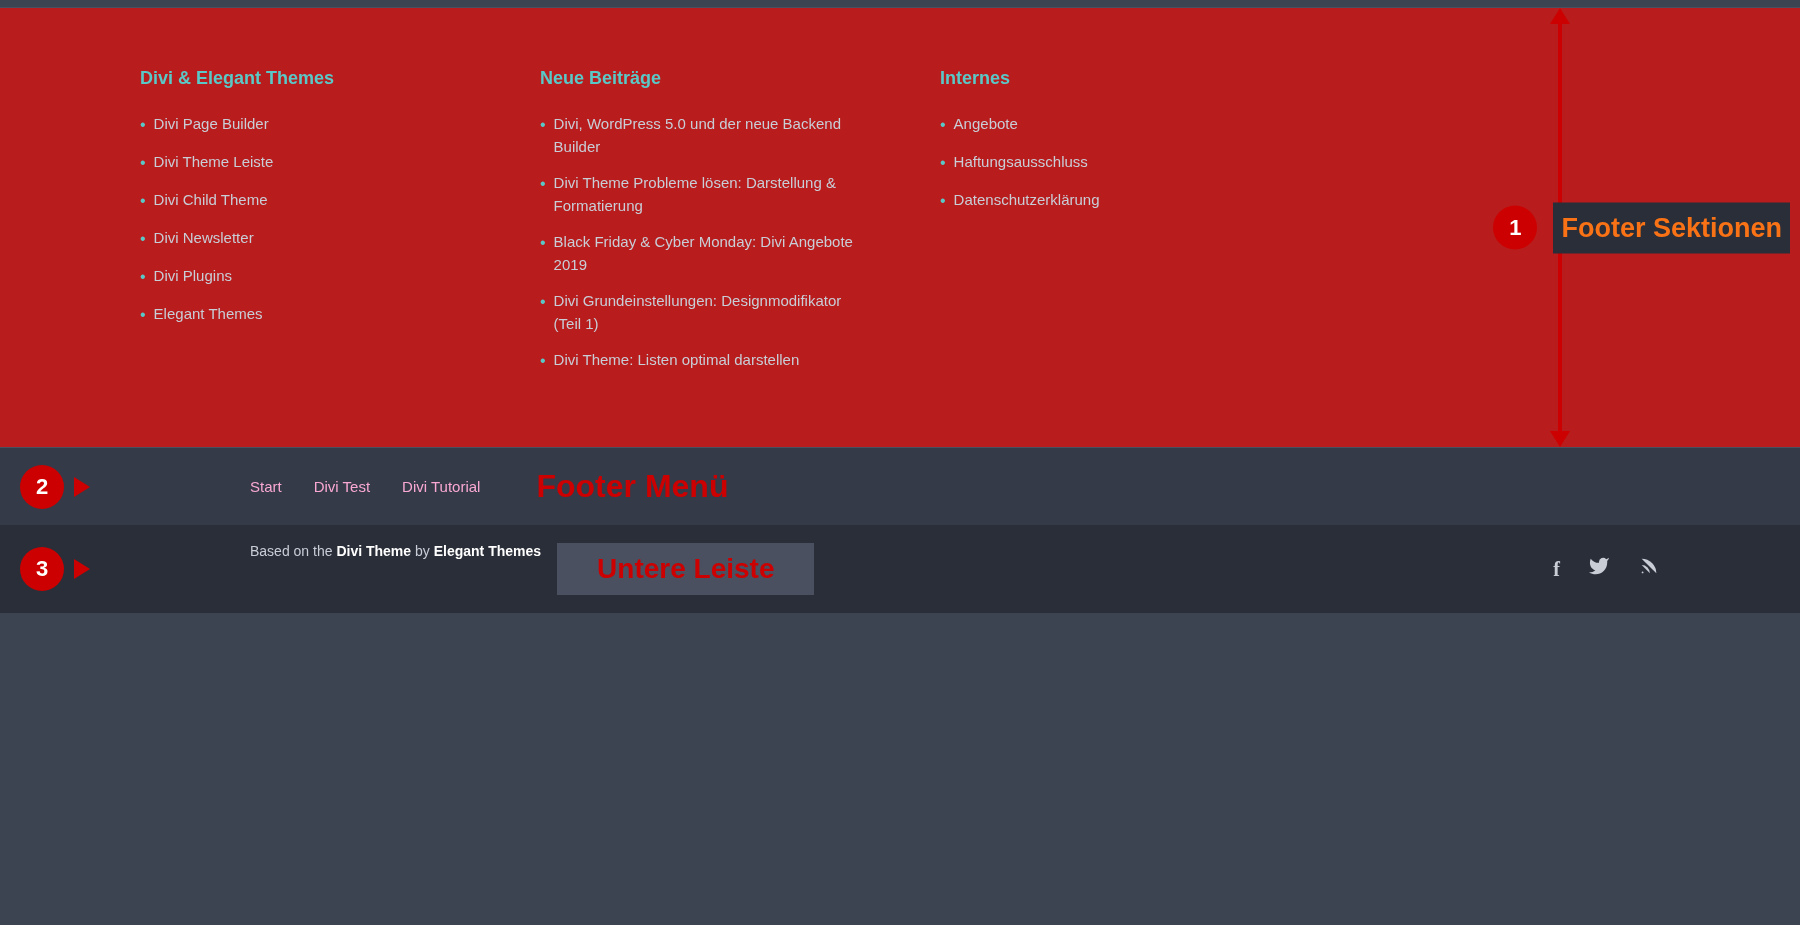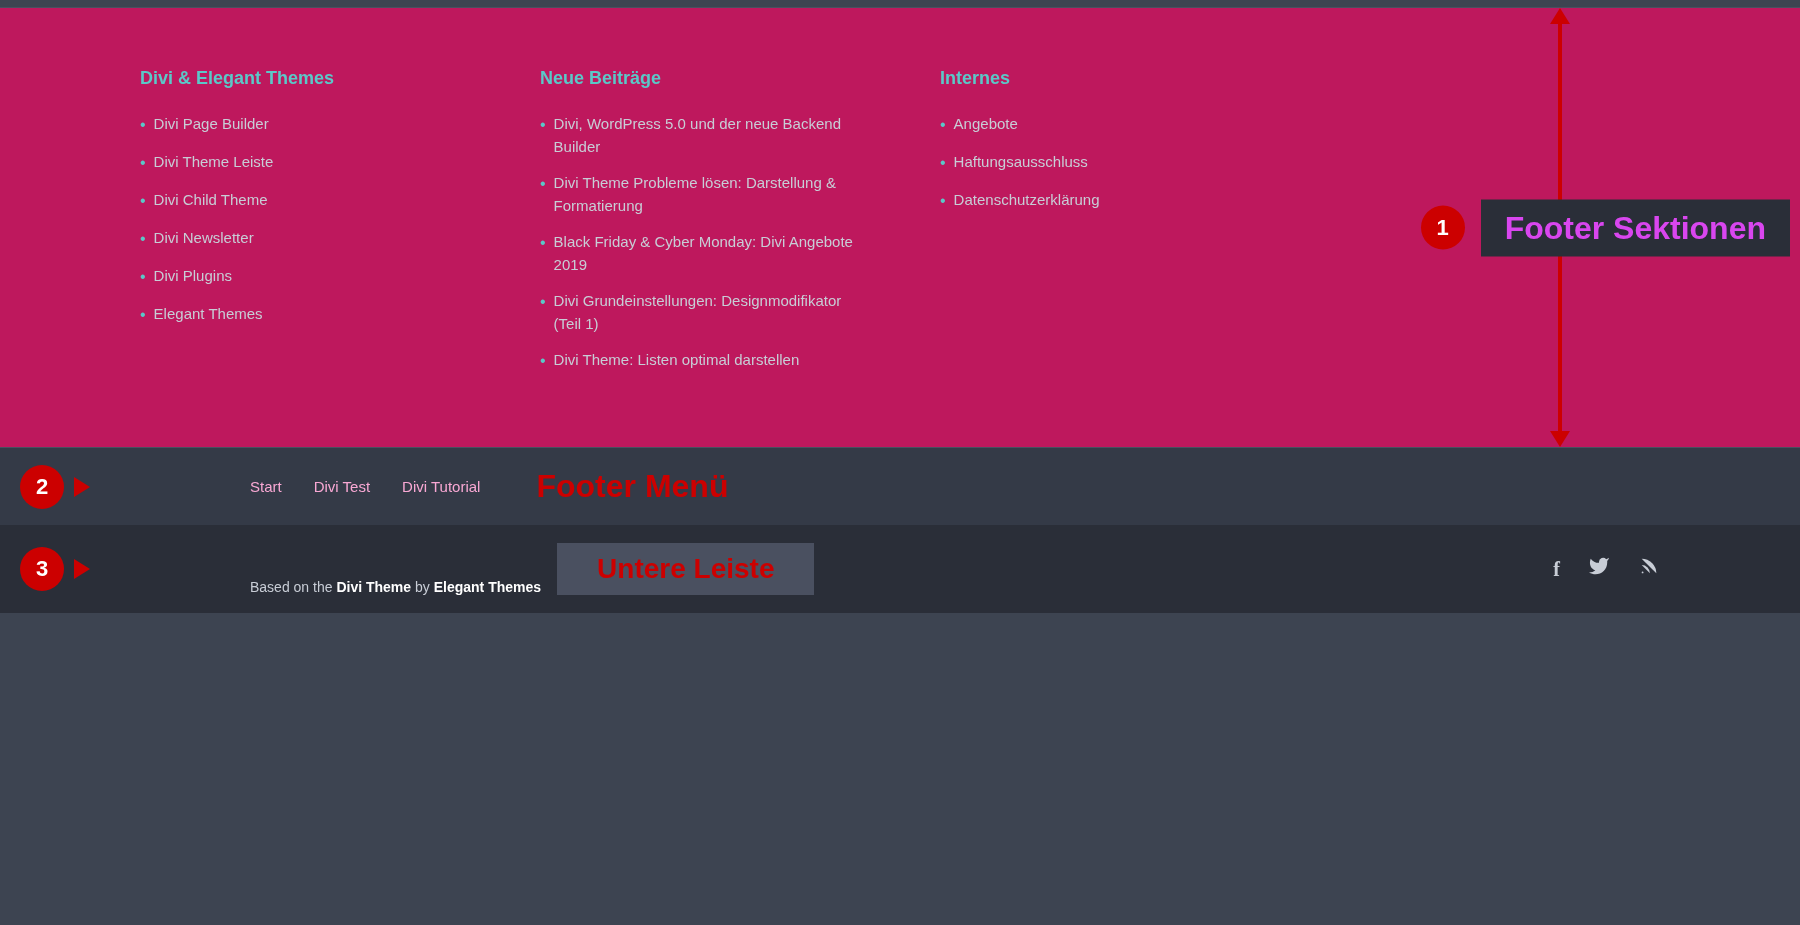--- a/index.html
+++ b/index.html
@@ -7,21 +7,21 @@
       width: 1800px;
       height: 925px;
       font-family: 'Georgia', serif;
       background: #3d4451;
       overflow: hidden;
       position: relative;
     }
 
     
     .footer-main {
-      background: #be185d;
+      background: #b91c1c;
       padding: 60px 140px 60px 140px;
       display: flex;
       gap: 80px;
       position: relative;
     }
 
     .footer-column {
       flex: 1;
     }
 
@@ -94,25 +94,25 @@
       justify-content: center;
       color: white;
       font-size: 22px;
       font-weight: bold;
       font-family: Arial, sans-serif;
       flex-shrink: 0;
     }
 
     .annotation-label {
       background: #2a2e38;
-      color: #d946ef;
-      font-size: 32px;
-      font-weight: bold;
-      font-family: Arial, sans-serif;
-      padding: 10px 24px;
+      color: #f97316;
+      font-size: 27px;
+      font-weight: bold;
+      font-family: Arial, sans-serif;
+      padding: 10px 8px;
       white-space: nowrap;
     }
 
     
     .footer-menu-bar {
       background: #343a47;
       padding: 20px 140px;
       display: flex;
       align-items: center;
       gap: 0;
@@ -307,21 +307,21 @@
   <div class="footer-menu-annotation" style="margin-left: 56px;">Footer Menü</div>
 </div>
 
 <div class="footer-bottom-bar">
 
   <div style="position: absolute; left: 20px; display: flex; align-items: center; gap: 10px;">
     <div class="badge-circle">3</div>
     <div class="arrow-right-red"></div>
   </div>
 
-  <div style="display: flex; align-items: flex-end; gap: 16px;">
+  <div style="display: flex; align-items: flex-start; gap: 16px;">
     <span class="bottom-text" style="margin-left: 110px;">
       <span>Based on the </span><strong style="cursor:pointer;">Divi Theme</strong><span> by </span><strong style="cursor:pointer;">Elegant Themes</strong>
     </span>
 
     <div class="bottom-annotation-bg">
       <span>Untere Leiste</span>
     </div>
   </div>
 
   <div class="social-icons">

